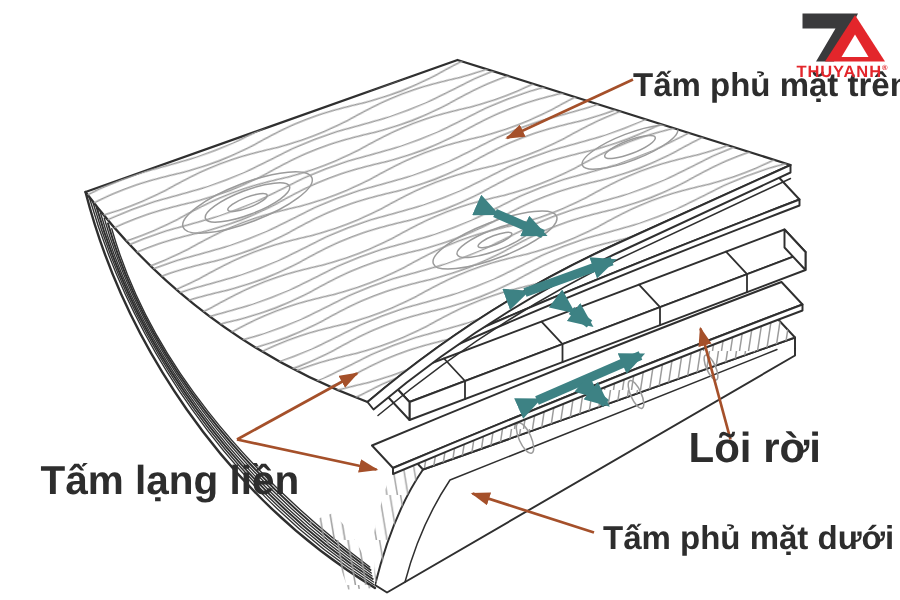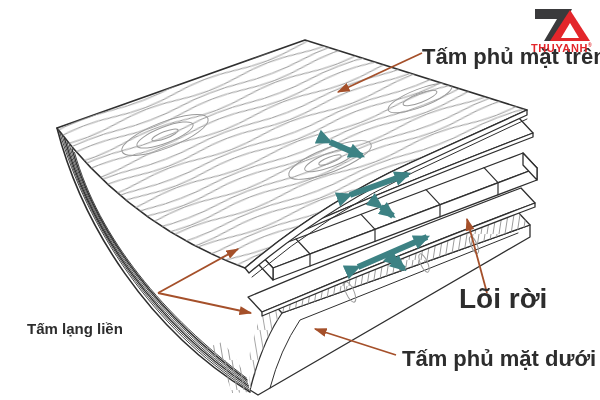--- a/index.html
+++ b/index.html
@@ -2,21 +2,21 @@
 <html><head>
 <meta charset="utf-8">
 <style>
   html,body{margin:0;padding:0;}
   body{width:600px;height:400px;background:#ffffff;position:relative;overflow:hidden;
        font-family:"Liberation Sans",sans-serif;}
   #stage{position:absolute;left:0;top:0;width:600px;height:400px;}
   svg{position:absolute;left:0;top:0;}
   .lbl{position:absolute;color:#2d2d2d;font-weight:700;white-space:nowrap;line-height:1;}
   #lbl-top   {left:422px;top:46px;font-size:22px;}
-  #lbl-veneer{left:27px;top:321px;font-size:15px;}
+  #lbl-veneer{left:27px;top:307px;font-size:27px;}
   #lbl-core  {left:459px;top:285px;font-size:28px;}
   #lbl-bottom{left:402px;top:348px;font-size:22px;}
   #logo-text{position:absolute;left:531px;top:42px;font-size:11px;font-weight:700;
              letter-spacing:0.6px;color:#e3262b;}
   #logo-text sup{font-size:5px;letter-spacing:0;}
 </style>
 </head>
 <body>
 
 <div id="stage">

